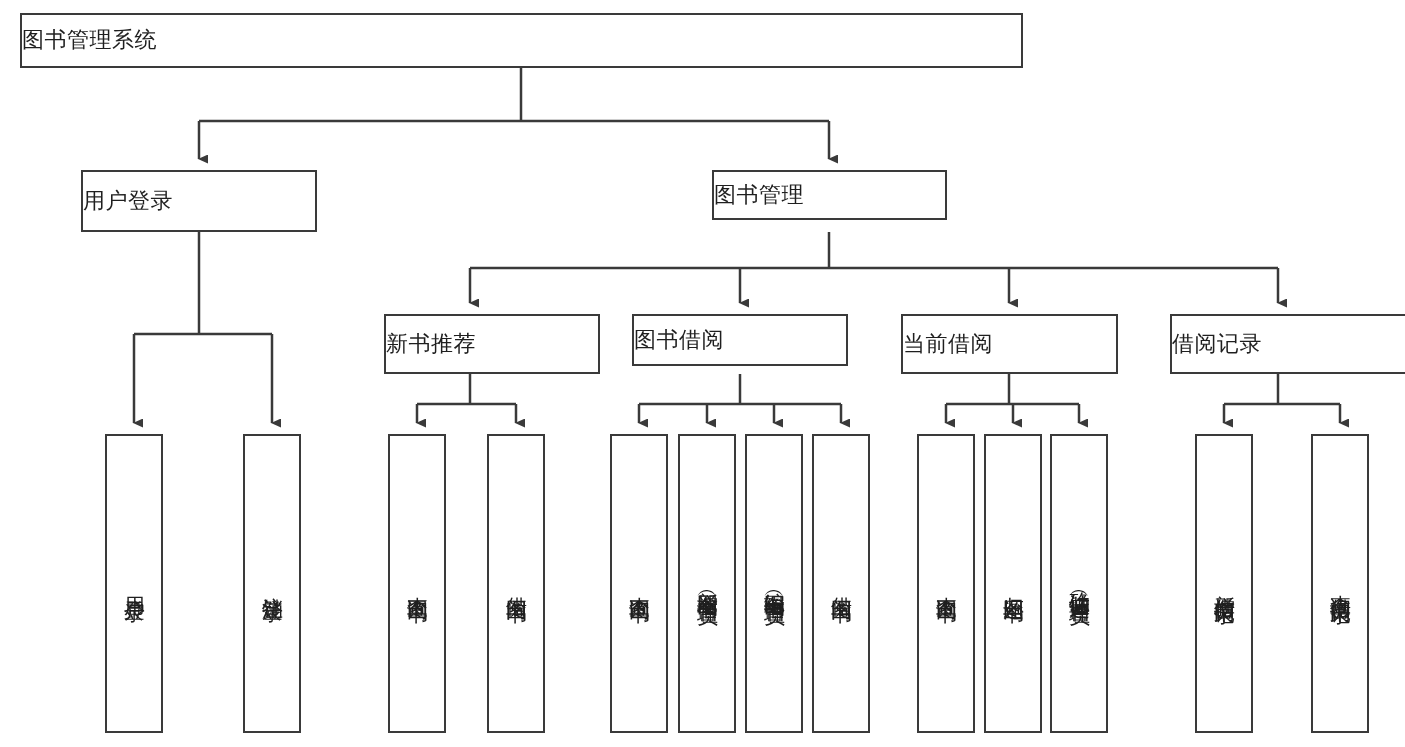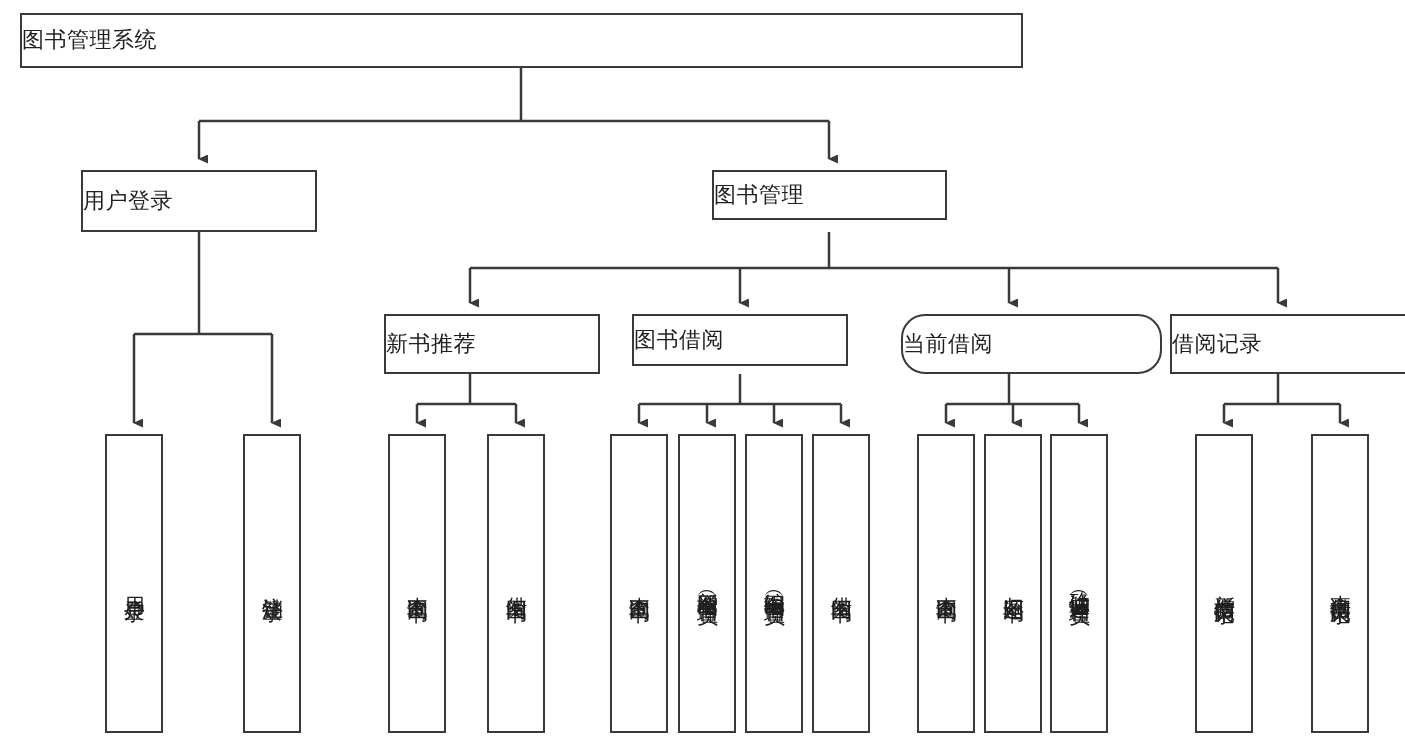--- a/index.html
+++ b/index.html
@@ -125,21 +125,21 @@
       </div>
       <div class="node-box" style="left: 712px; top: 170px; width: 235px; height: 50px;">
         <span class="node-label">图书管理</span>
       </div>
       <div class="node-box" style="left: 342px; top: 314px; width: 216px; height: 60px; margin-left: 42px;">
         <span class="node-label">新书推荐</span>
       </div>
       <div class="node-box" style="left: 632px; top: 314px; width: 216px; height: 52px;">
         <span class="node-label">图书借阅</span>
       </div>
-      <div class="node-box" style="left: 901px; top: 314px; width: 261px; height: 60px; border-radius: 24px;">
+      <div class="node-box" style="left: 901px; top: 314px; width: 217px; height: 60px;">
         <span class="node-label">当前借阅</span>
       </div>
       <div class="node-box" style="left: 1170px; top: 314px; width: 252px; height: 60px;">
         <span class="node-label">借阅记录</span>
       </div>
       <div class="node-box leaf" style="left: 105px; top: 434px; width: 58px; height: 299px;">
         <span class="node-label">用户登录</span>
       </div>
       <div class="node-box leaf" style="left: 243px; top: 434px; width: 58px; height: 299px;">
         <span class="node-label">注销登录</span>

